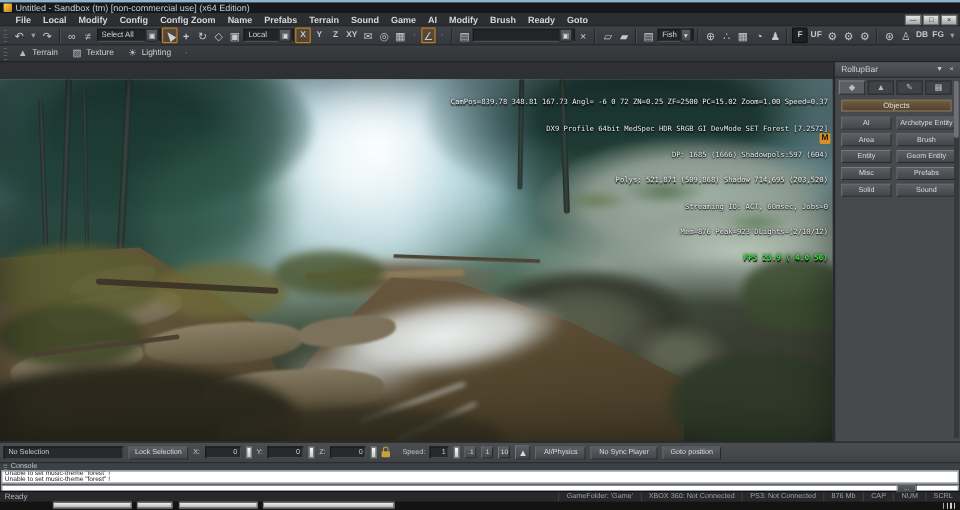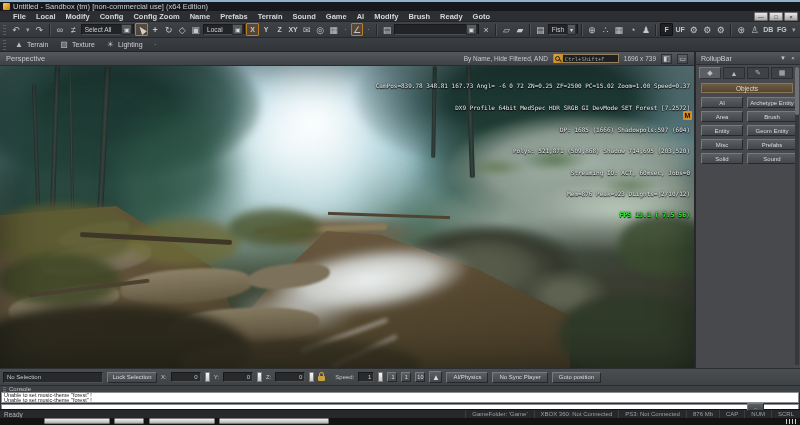--- a/index.html
+++ b/index.html
@@ -293,33 +293,20 @@
     <div class="grip"></div>
     <span class="modeicon">▲</span>
     <span class="tool-label">Terrain</span>
     <span class="modeicon">▨</span>
     <span class="tool-label">Texture</span>
     <span class="modeicon">☀</span>
     <span class="tool-label">Lighting</span>
     <span class="ico sm">·</span>
   </div>
 
-  <div class="r" id="vpheader">
-    <span id="vptitle">Perspective</span>
-    <div id="vpright">
-      <span id="filterlabel">By Name, Hide Filtered, AND</span>
-      <div id="searchbox">
-        <span id="magsq"></span>
-        <input type="text" placeholder="Ctrl+Shift+F" style="">
-      </div>
-      <span id="restext">1696 x 739</span>
-      <span class="hdrico">◧</span>
-      <span class="hdrico">▭</span>
-    </div>
-  </div>
 
   <div class="r" id="scene">
     <div class="sh sh-fartrees"></div>
     <div class="sh sh-farconif"></div>
     <div class="sh sh-glow"></div>
     <div class="sh sh-glow2"></div>
     <div class="sh sh-canopyL"></div>
     <div class="sh sh-canopyL2"></div>
     <div class="sh sh-treesML"></div>
     <div class="sh sh-canopyR"></div>
@@ -369,21 +356,21 @@
     <div class="sh sh-fg1"></div>
     <div class="sh sh-fg2"></div>
     <div id="vignette"></div>
     <div id="hud">
       <div>CamPos=839.78 348.81 167.73 Angl= -6 0 72 ZN=0.25 ZF=2500 PC=15.02 Zoom=1.00 Speed=0.37</div>
       <div>DX9 Profile 64bit MedSpec HDR SRGB GI DevMode SET Forest [7.2572]</div>
       <div>DP: 1685 (1666) Shadowpols:597 (604)</div>
       <div>Polys: 521,871 (509,868) Shadow 714,695 (203,520)</div>
       <div>Streaming IO: ACT, 60msec, Jobs=0</div>
       <div>Mem=876 Peak=923 DLights=(2/10/12)</div>
-      <div id="hudfps">FPS 19.1 ( 7.5 56)</div>
+      <div id="hudfps">FPS 23.9 ( 4.0 56)</div>
     </div>
     <div id="mbadge">M</div>
   </div>
 
   <div class="r" id="rollup">
     <div id="rlhead">
       <span id="rltitle">RollupBar</span>
       <div id="rlbtns">
         <span class="rlico">▼</span>
         <span class="rlico">×</span>

